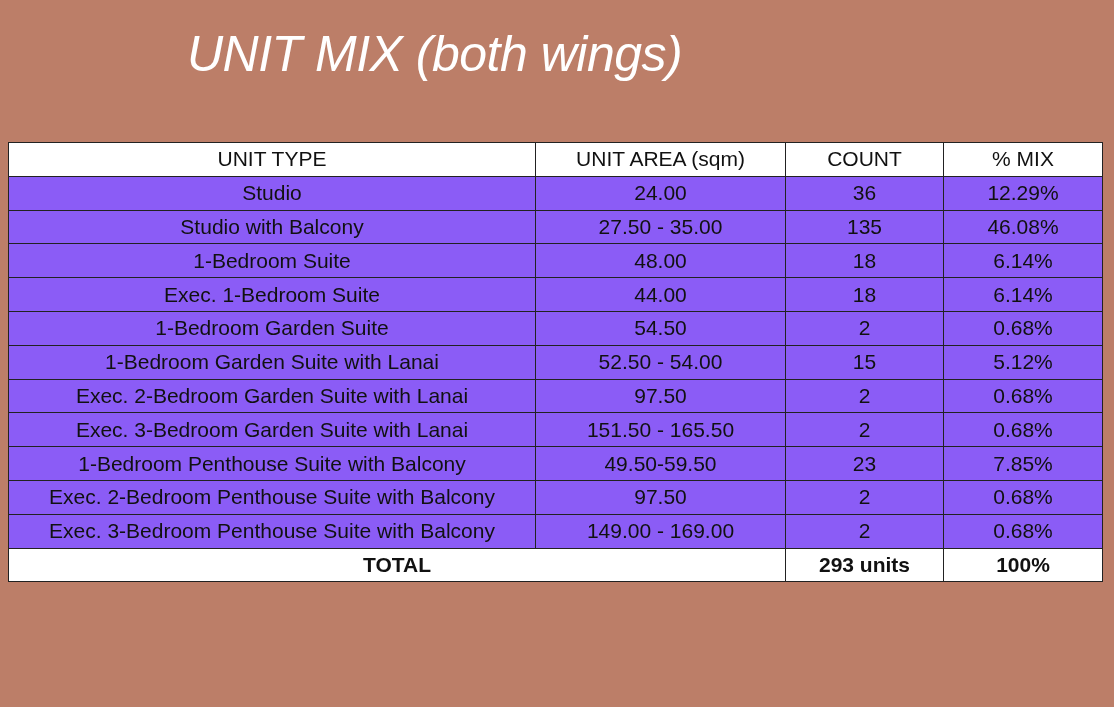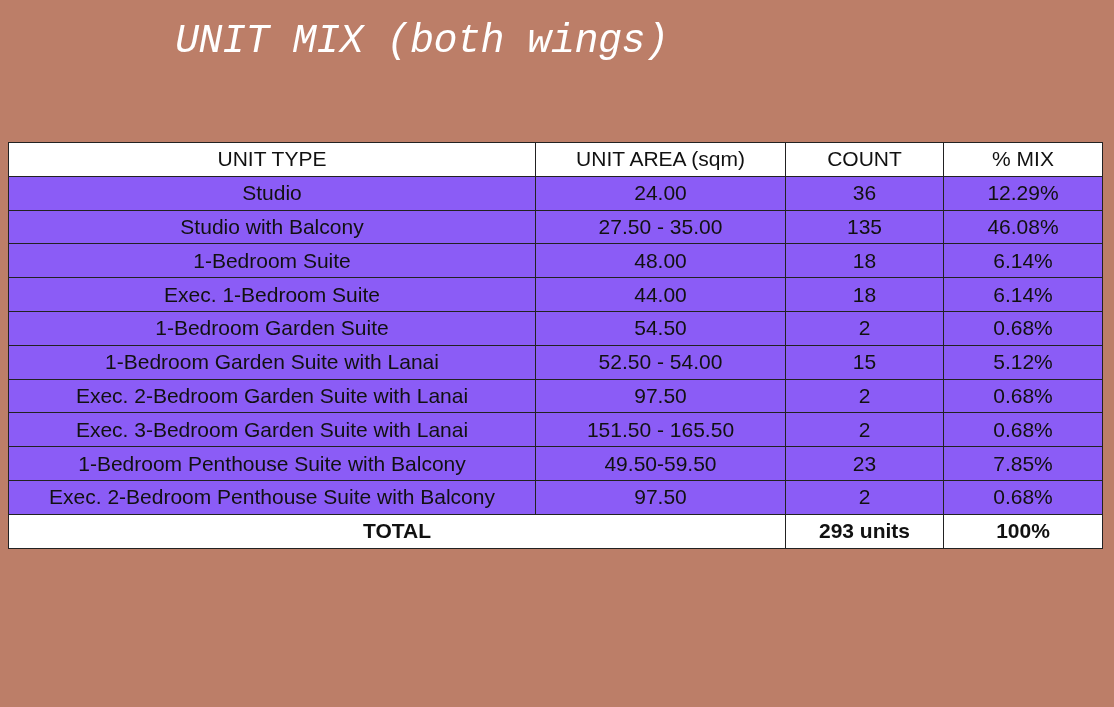--- a/index.html
+++ b/index.html
@@ -6,25 +6,25 @@
     body {
       width: 1114px; height: 707px;
       background: #bc7e68;
       position: relative;
       overflow: hidden;
       font-family: "Liberation Sans", sans-serif;
     }
     .title {
       position: absolute;
       left: 175px; top: 12px;
-      margin: 0;
-      font-family: Liberation Mono, monospace;
+      margin: 12px;
+      font-family: Liberation Sans, sans-serif;
       font-style: italic;
       font-weight: normal;
-      font-size: 40px;
+      font-size: 50px;
       color: #ffffff;
       letter-spacing: -0.5px;
       line-height: 60px;
     }
     table.mix {
       position: absolute;
       left: 8px; top: 142px;
       width: 1094px;
       border-collapse: collapse;
       table-layout: fixed;
@@ -131,20 +131,26 @@
       <td>49.50-59.50</td>
       <td>23</td>
       <td>7.85%</td>
     </tr>
     <tr>
       <td>Exec. 2-Bedroom Penthouse Suite with Balcony</td>
       <td>97.50</td>
       <td>2</td>
       <td>0.68%</td>
     </tr>
+    <tr>
+      <td>Exec. 3-Bedroom Penthouse Suite with Balcony</td>
+      <td>149.00 - 169.00</td>
+      <td>2</td>
+      <td>0.68%</td>
+    </tr>
   </tbody>
   <tfoot>
     <tr>
       <td colspan="2">TOTAL</td>
       <td>293 units</td>
       <td>100%</td>
     </tr>
   </tfoot>
 </table>
 

